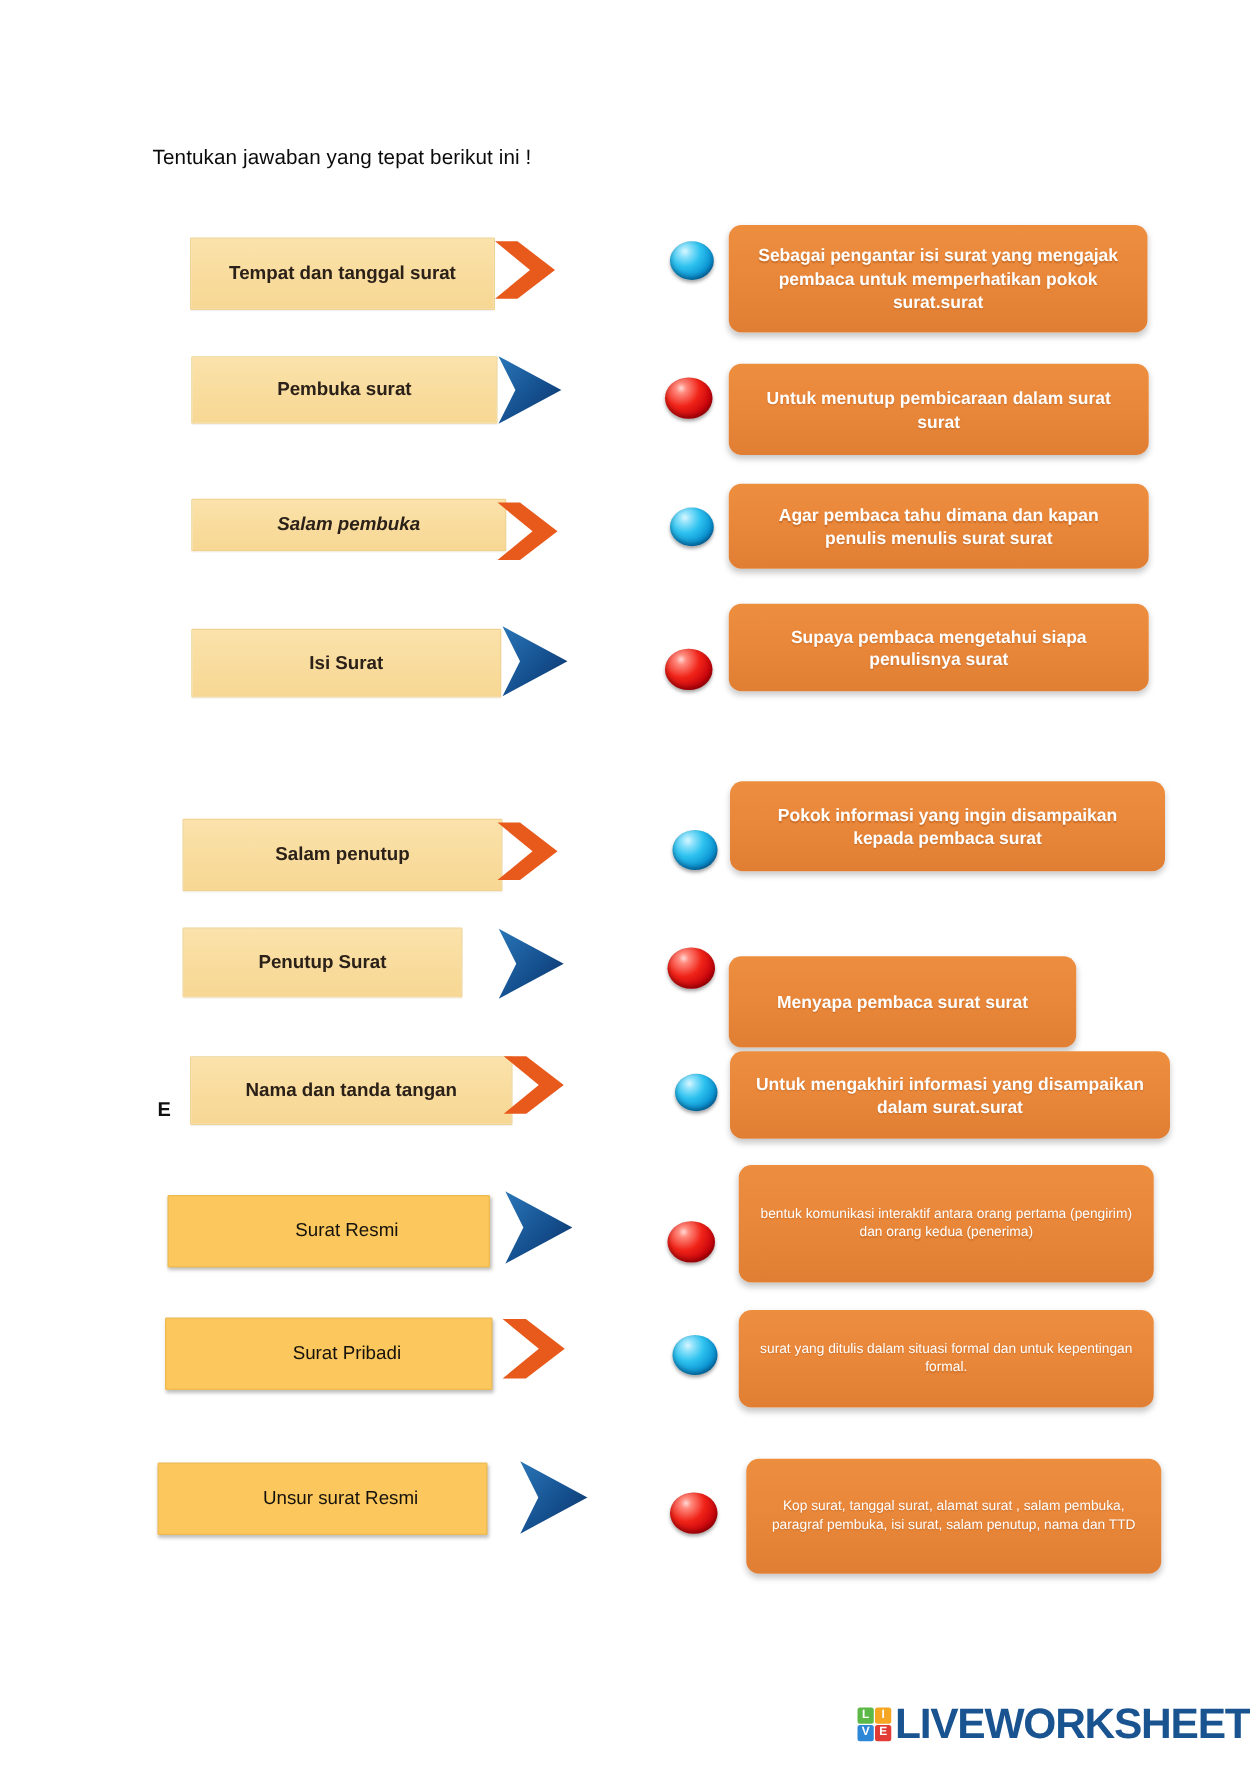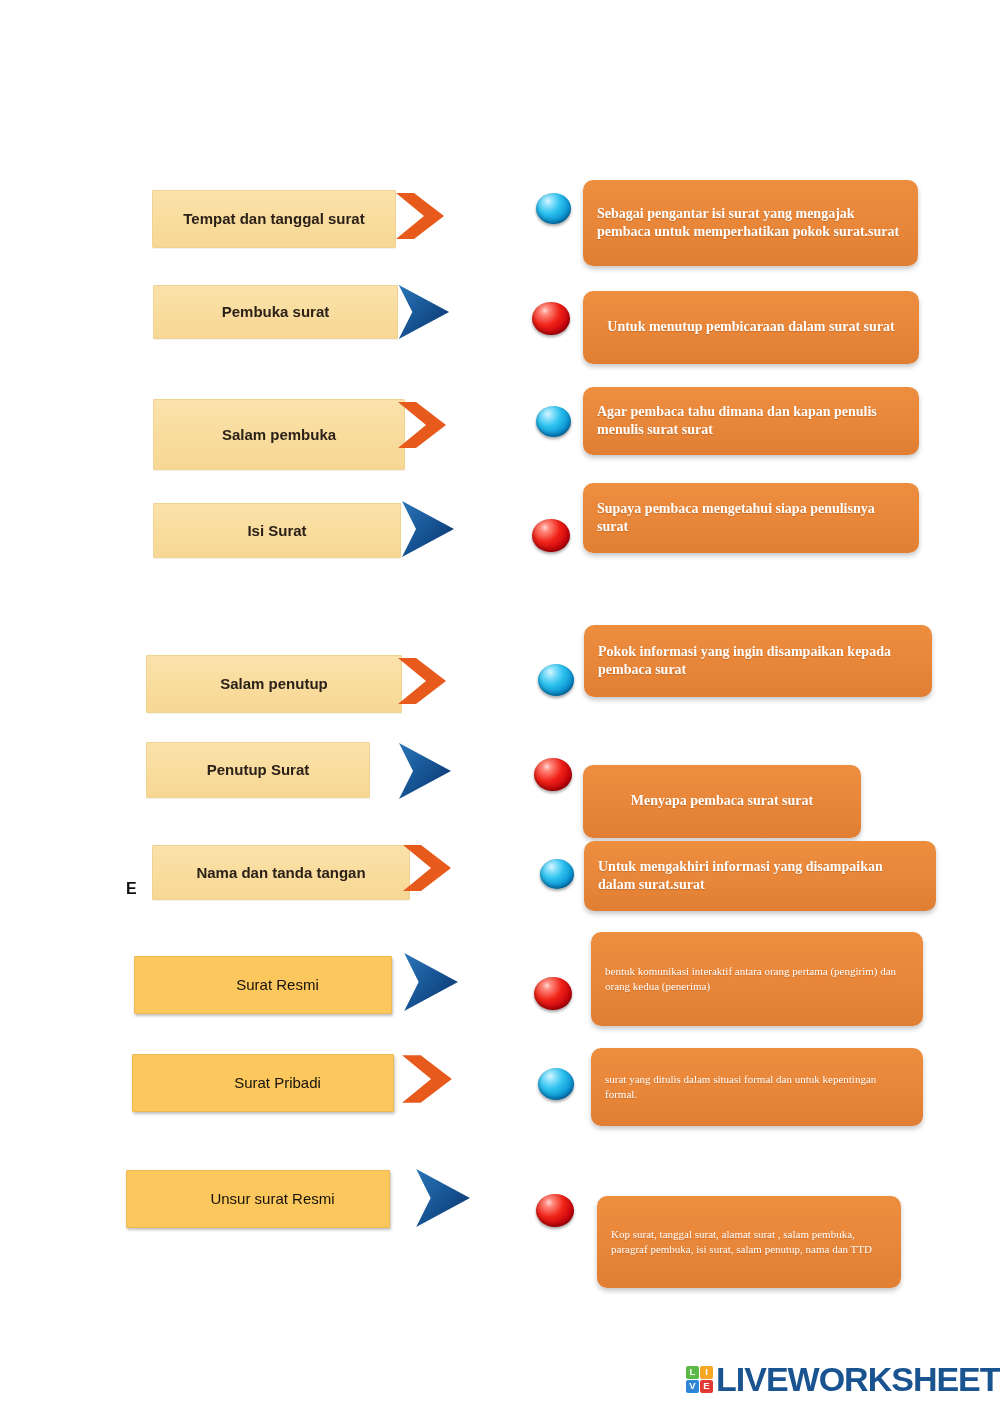--- a/index.html
+++ b/index.html
@@ -70,24 +70,24 @@
       radial-gradient(circle at 34% 26%, #ffd9d6 0%, #ff8a7d 12%, #f02318 42%, #c2000a 74%, #820007 95%);
     box-shadow:0 2px 3px rgba(0,0,0,.35), inset 0 -2px 4px rgba(60,0,0,.45);
   }
   .ans-box{
     position:absolute;
     box-sizing:border-box;
     display:flex;align-items:center;justify-content:center;
     border-radius:10px;
     background:linear-gradient(180deg,#ed8e3f 0%,#e9873a 45%,#e07f33 100%);
     color:#ffffff;
+    text-align:center;
     line-height:1.32;
     padding:6px 14px;
     box-shadow:0 3px 5px rgba(0,0,0,.22);
-    font-family:Liberation Serif, serif;
   }
   .ans-box.soft{font-size:14px;font-weight:600;filter:blur(.18px);text-shadow:0 1px 1px rgba(140,60,0,.35);}
   .ans-box.crisp{font-size:11px;font-weight:400;text-shadow:0 1px 1px rgba(140,60,0,.3);}
 
   
   .stray-e{
     position:absolute;left:126px;top:880px;
     font-size:16px;font-weight:bold;color:#101010;
     font-family:"Liberation Sans", sans-serif;
   }
@@ -110,20 +110,21 @@
   .logo-word{
     font-size:34px;font-weight:bold;color:#1a5490;
     letter-spacing:-1px;line-height:1;
   }
 </style>
 </head>
 <body>
 
 <div id="page">
 
+  <div class="title">Tentukan jawaban yang tepat berikut ini !</div>
 
   <div id="terms-layer">
       <div class="term-row" style="left: 0px; top: 0px;">
         <div class="term-box pale" style="left: 136px; top: 190px; width: 244px; height: 58px; position: absolute;">
           <span>Tempat dan tanggal surat</span>
         </div>
         <div class="arrow" style="left: 394px; top: 190px;">
           <svg width="56" height="52" viewBox="0 0 56 52" xmlns="http://www.w3.org/2000/svg">
             <path d="M2 3 L30 26 L2 49 L20 49 L50 26 L20 3 Z" fill="#e8591c"></path>
           </svg>
@@ -140,21 +141,21 @@
                 <stop offset="0%" stop-color="#2a76b8"></stop>
                 <stop offset="55%" stop-color="#15508f"></stop>
                 <stop offset="100%" stop-color="#0c3166"></stop>
               </linearGradient>
             </defs>
             <path d="M6 3 L58 31 L6 59 L20 31 Z" fill="url(#blg6060)"></path>
           </svg>
         </div>
       </div>
       <div class="term-row" style="left: 0px; top: 0px;">
-        <div class="term-box pale" style="left: 137px; top: 399px; width: 252px; height: 71px; position: absolute;">
+        <div class="term-box pale" style="left: 137px; top: 399px; width: 252px; height: 42px; position: absolute; font-style: italic;">
           <span>Salam pembuka</span>
         </div>
         <div class="arrow" style="left: 396px; top: 399px;">
           <svg width="56" height="52" viewBox="0 0 56 52" xmlns="http://www.w3.org/2000/svg">
             <path d="M2 3 L30 26 L2 49 L20 49 L50 26 L20 3 Z" fill="#e8591c"></path>
           </svg>
         </div>
       </div>
       <div class="term-row" style="left: 0px; top: 0px;">
         <div class="term-box pale" style="left: 137px; top: 503px; width: 248px; height: 55px; position: absolute;">
@@ -305,21 +306,21 @@
         </div>
       </div>
       <div class="ans-row">
         <div class="bullet blue" style="left: 538px; top: 1068px; width: 36px; height: 31.68px;"></div>
         <div class="ans-box crisp" style="left: 591px; top: 1048px; width: 332px; height: 78px;">
           <span>surat yang ditulis dalam situasi formal dan untuk kepentingan formal.</span>
         </div>
       </div>
       <div class="ans-row">
         <div class="bullet red" style="left: 536px; top: 1194px; width: 38px; height: 33.44px;"></div>
-        <div class="ans-box crisp" style="left: 597px; top: 1196px; width: 304px; height: 92px;">
+        <div class="ans-box crisp" style="left: 597px; top: 1167px; width: 332px; height: 92px;">
           <span>Kop surat, tanggal surat, alamat surat , salam pembuka, paragraf pembuka, isi surat, salam penutup, nama dan TTD</span>
         </div>
       </div>
     </div>
 
   <div class="stray-e">E</div>
 
   <div class="logo">
     <div class="logo-tiles">
       <span class="lt-l">L</span>

